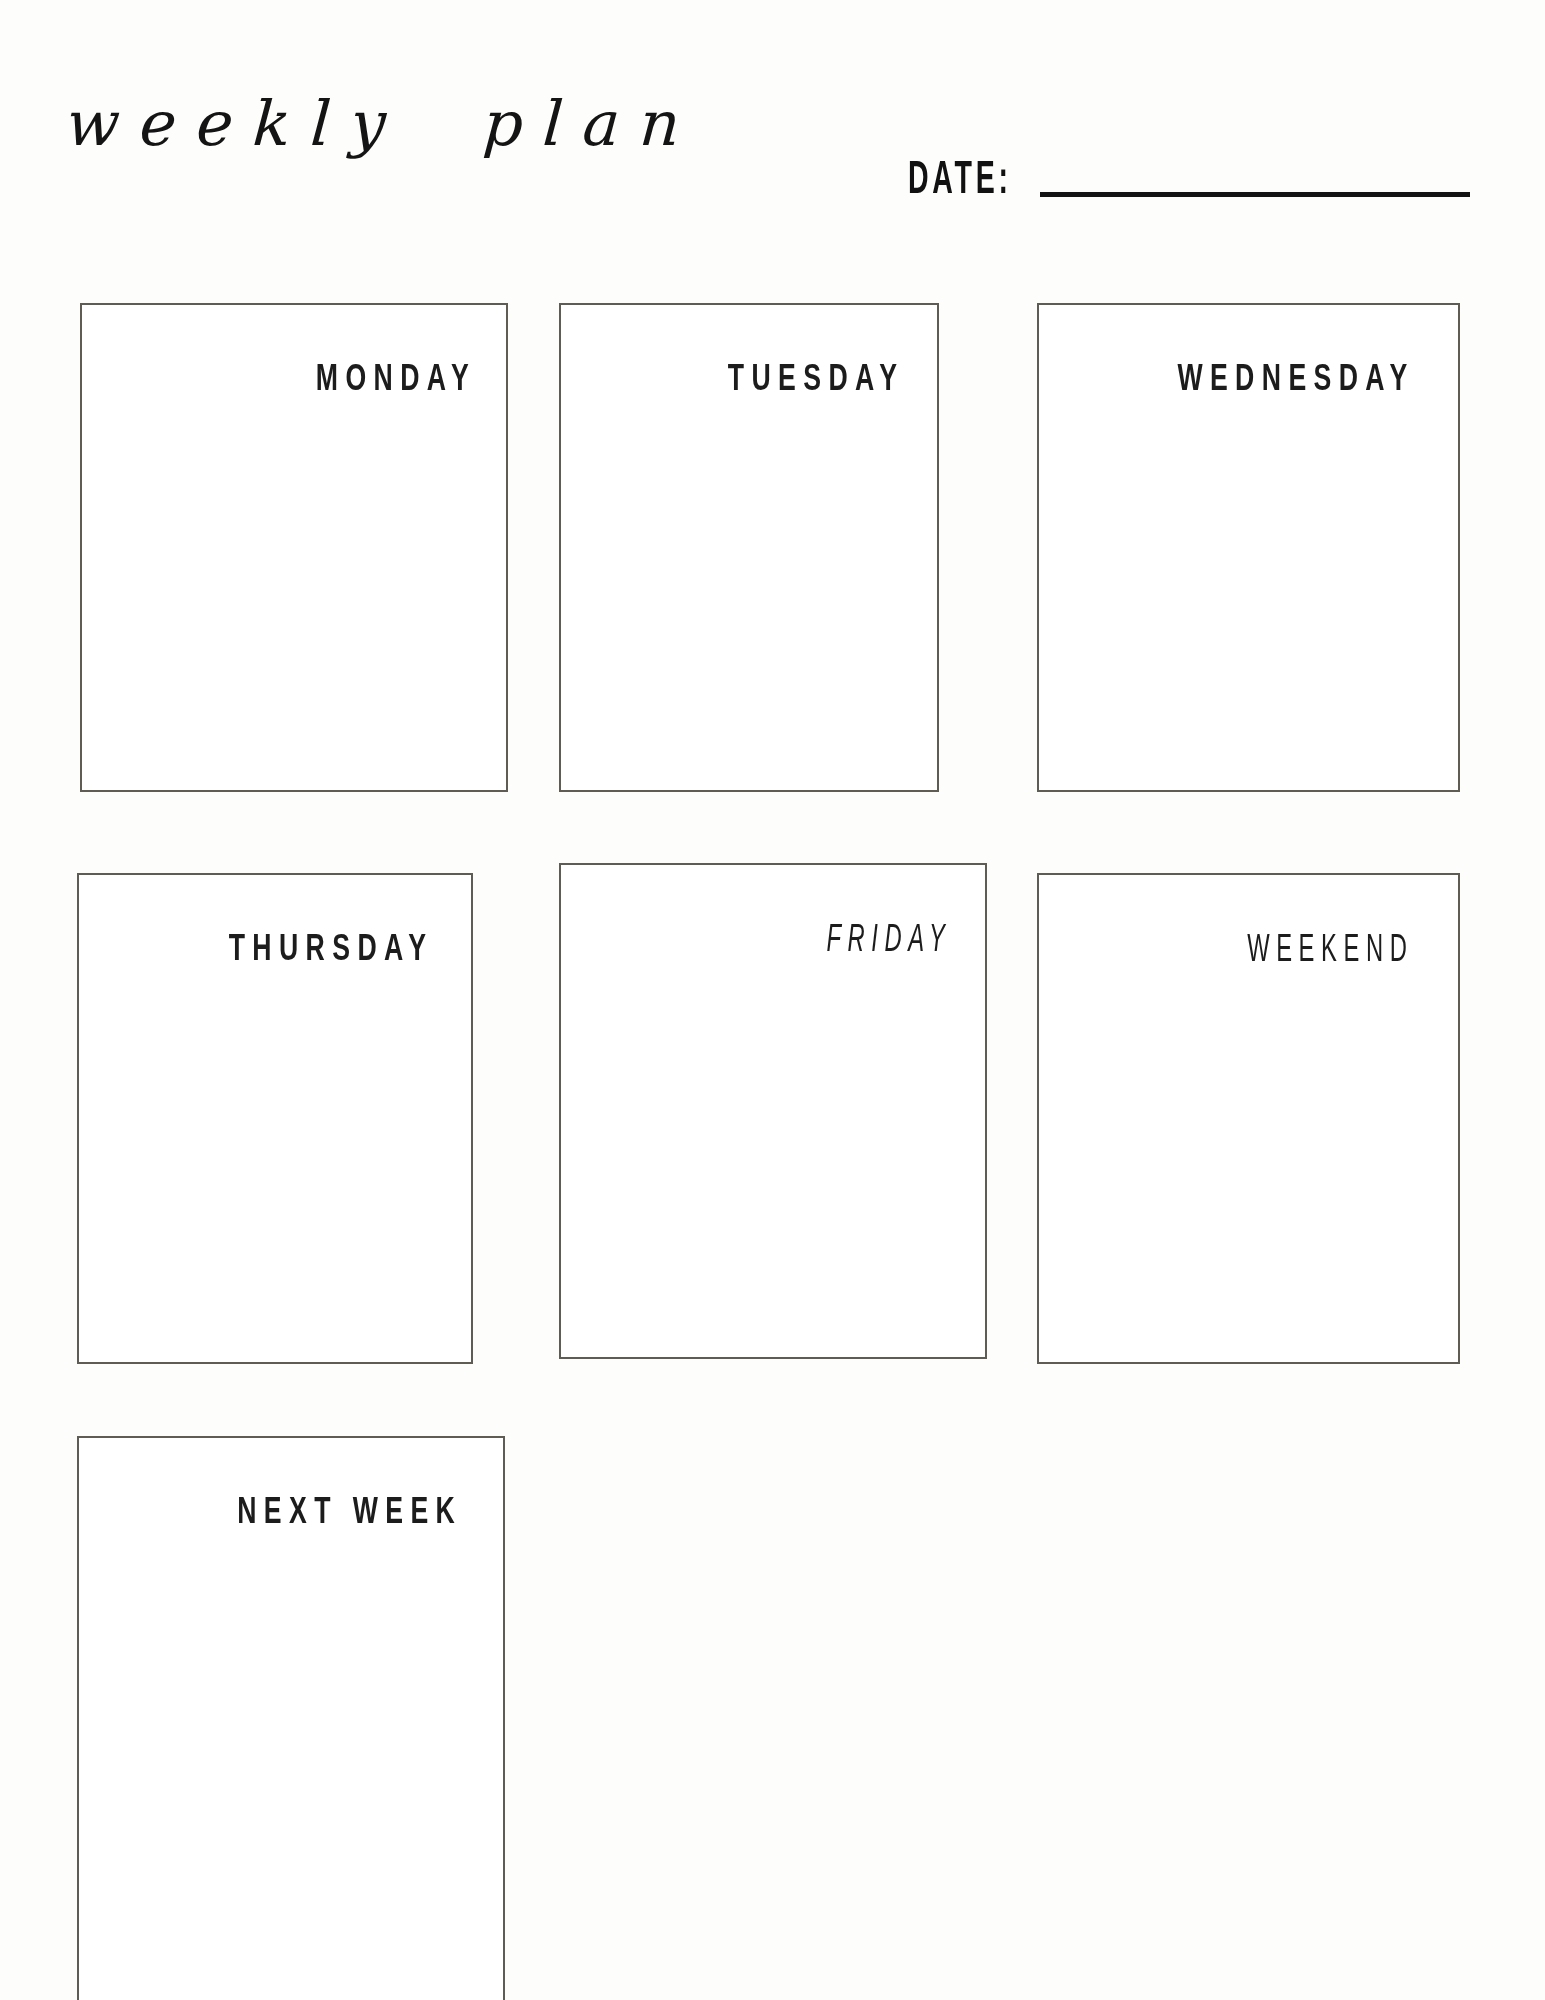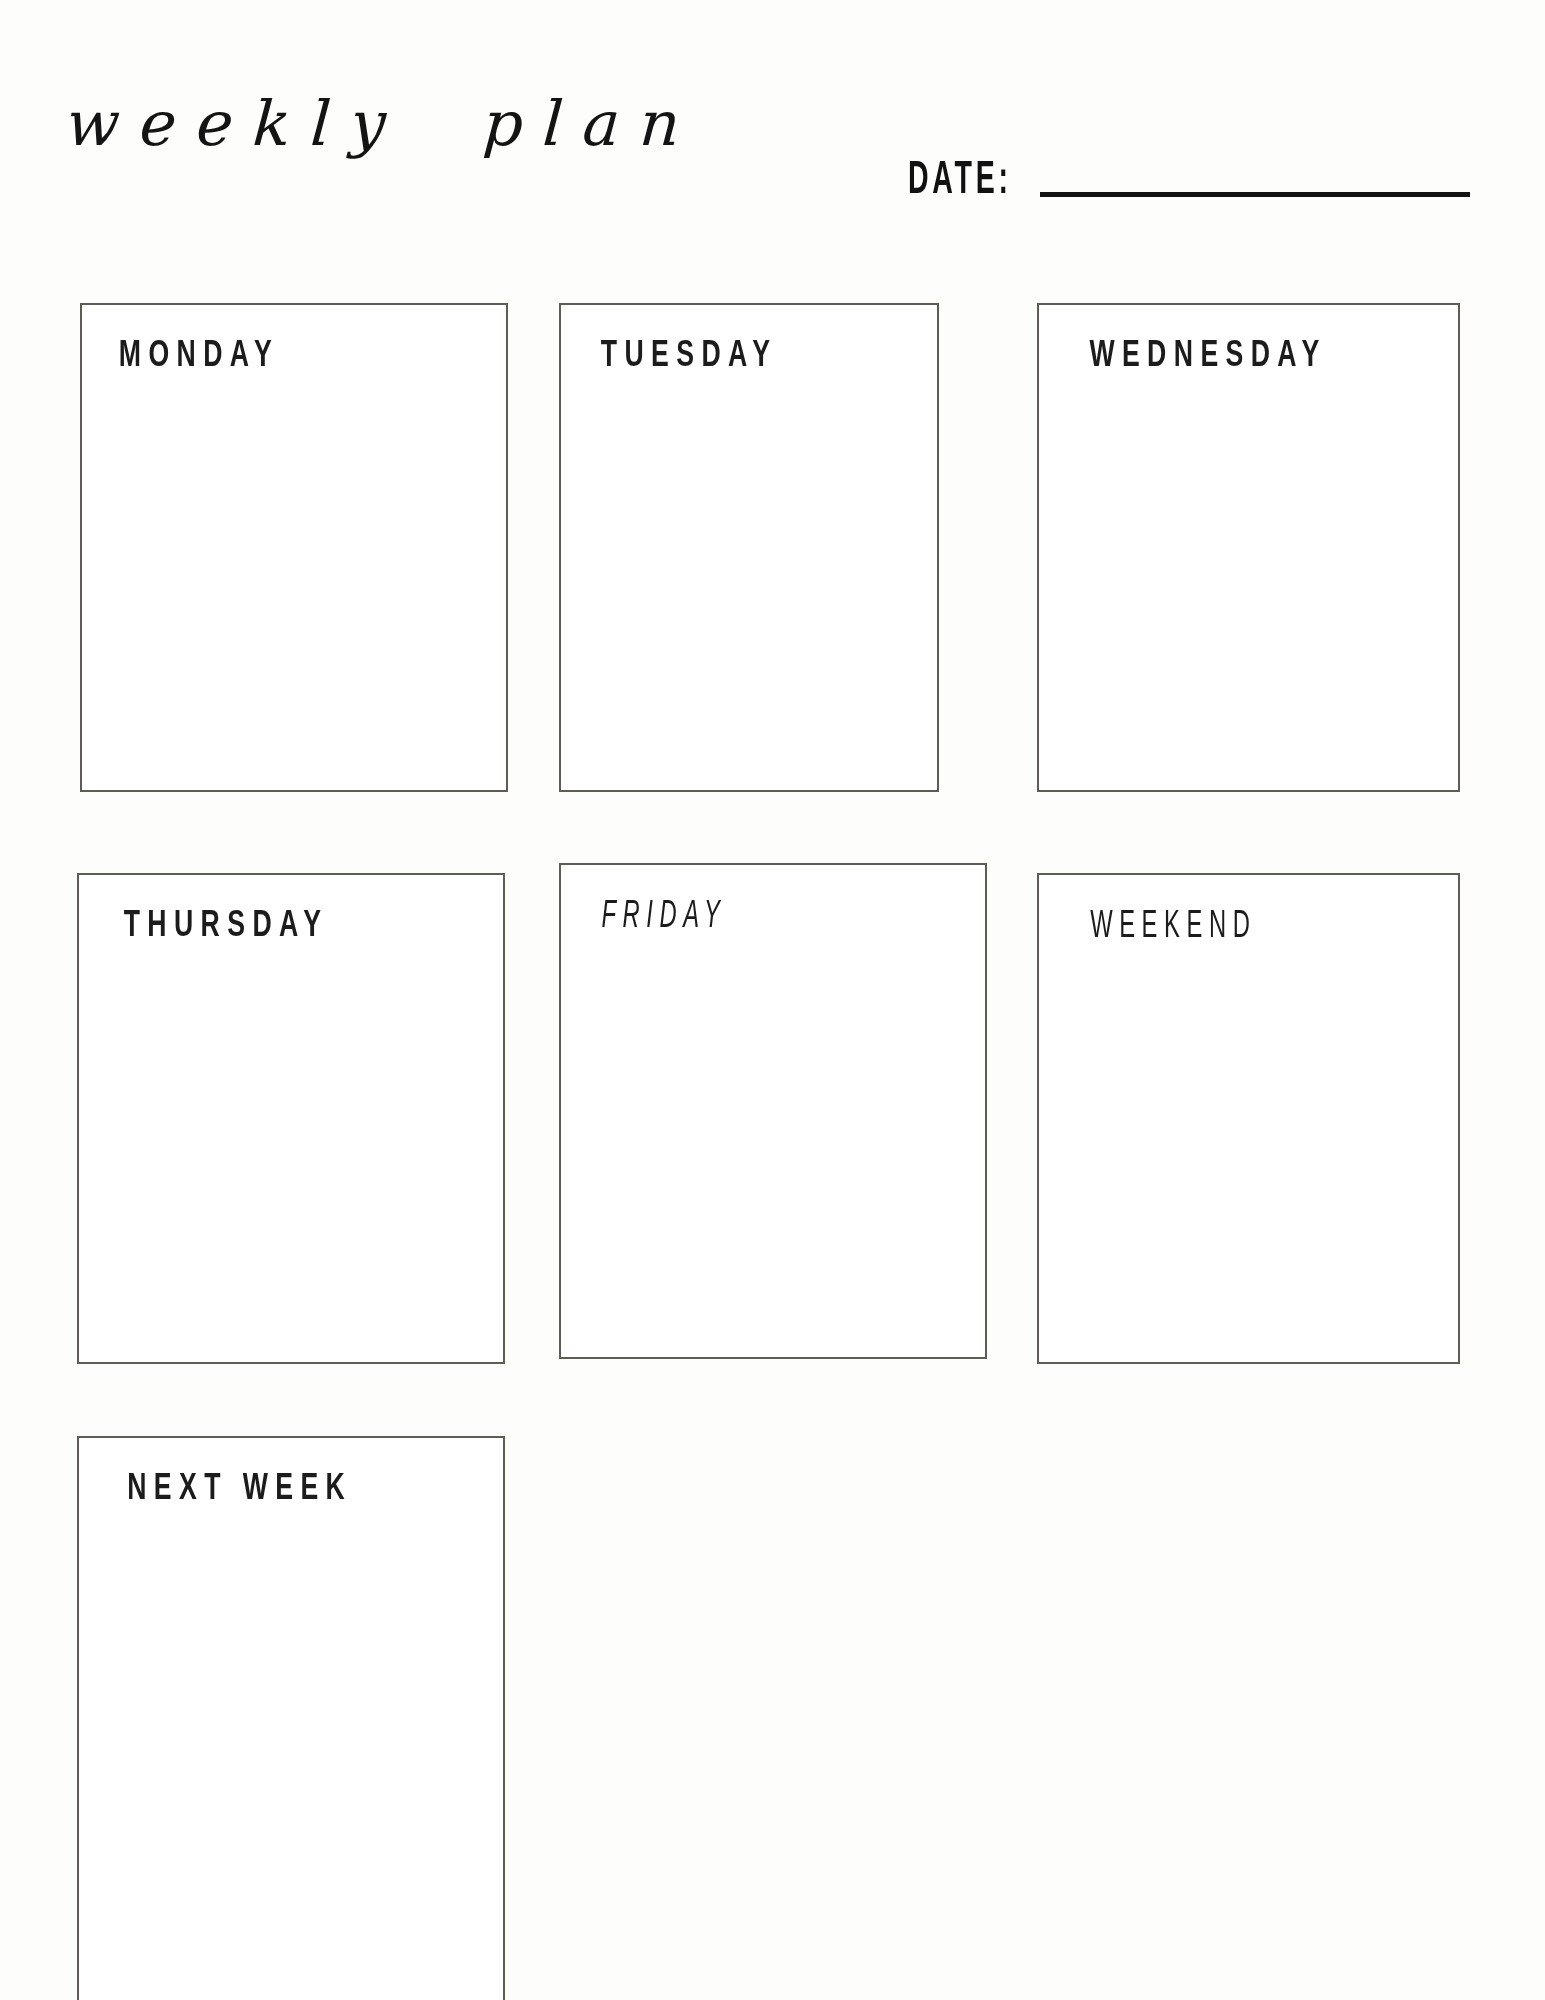--- a/index.html
+++ b/index.html
@@ -58,22 +58,22 @@
   }
 
   
   .box {
     position: absolute;
     box-sizing: border-box;
     background: #ffffff;
     border: 2px solid #5e5c53;
   }
   .box-header {
-    margin-top: 28px;
-    text-align: left;
+    margin-top: 52px;
+    text-align: right;
     font-size: 36px;
     font-weight: 700;
     letter-spacing: 10px;
     color: #1c1c1c;
     white-space: nowrap;
   }
   .box-header .hx {
     display: inline-block;
     padding-left: 10px; 
     transform: scale(0.74, 1.04);
@@ -90,21 +90,21 @@
     left: 0;
     top: 90px;
     right: 0;
     bottom: 0;
   }
 
   
   .pos-monday    { left: 80px;   top: 303px;  width: 428px; height: 489px; }
   .pos-tuesday   { left: 559px;  top: 303px;  width: 380px; height: 489px; }
   .pos-wednesday { left: 1037px; top: 303px;  width: 423px; height: 489px; }
-  .pos-thursday  { left: 77px;   top: 873px;  width: 428px; height: 491px; }
+  .pos-thursday  { left: 77px;   top: 873px;  width: 396px; height: 491px; }
   .pos-friday    { left: 559px;  top: 863px;  width: 428px; height: 496px; font-style: italic; }
   .pos-weekend   { left: 1037px; top: 873px;  width: 423px; height: 491px; }
   .pos-nextweek  { left: 77px;   top: 1436px; width: 428px; height: 619px; }
   .pos-notes     { left: 557px;  top: 1436px; width: 903px; height: 493px; }
 </style>
 </head>
 <body>
 
 <div class="page">
 

